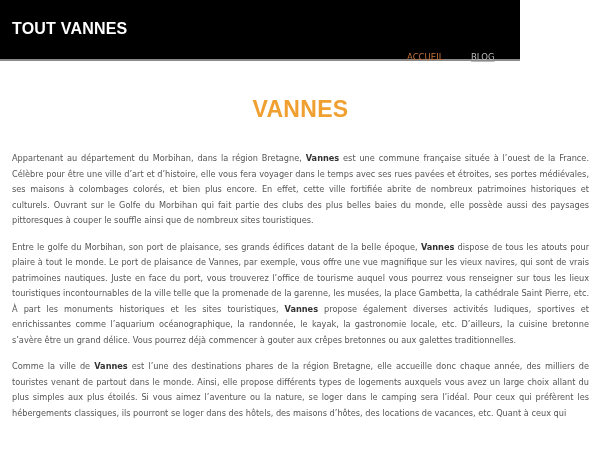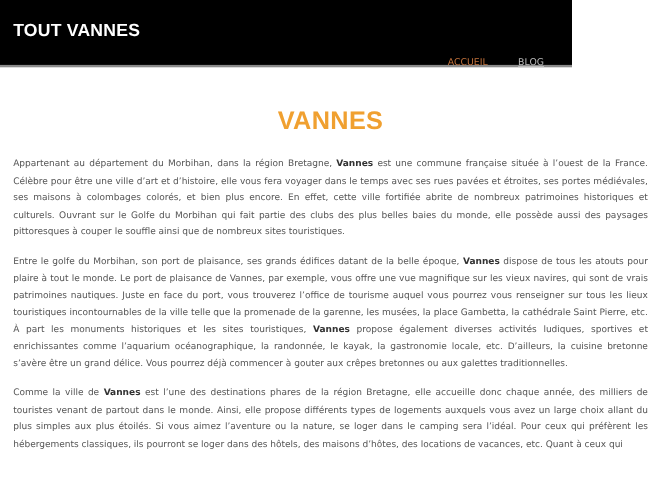--- a/index.html
+++ b/index.html
@@ -24,21 +24,21 @@
   .content { position: absolute; left: 12px; top: 62px; width: 577px; }
   .page-title {
     text-align: center; font-family: "Liberation Sans", sans-serif;
     font-weight: bold; font-size: 23px; margin-top: 34px; letter-spacing: 0.3px;
   }
   p {
     font-size: 8.2px; line-height: 15.5px; color: #555555;
     text-align: justify; text-align-last: left;
   }
   p b { color: #333333; }
-  .p1 { margin-top: 18px; }
+  .p1 { margin-top: 28px; }
   h2 {
     font-family: "Liberation Sans", sans-serif; font-weight: bold;
     font-size: 16.5px; color: #222222;
   }
   .h2-1 { margin-top: 11px; }
   .p2 { margin-top: 11px; }
   .h2-2 { margin-top: 12px; }
   .p3 { margin-top: 11px; }
 </style>
 </head>

